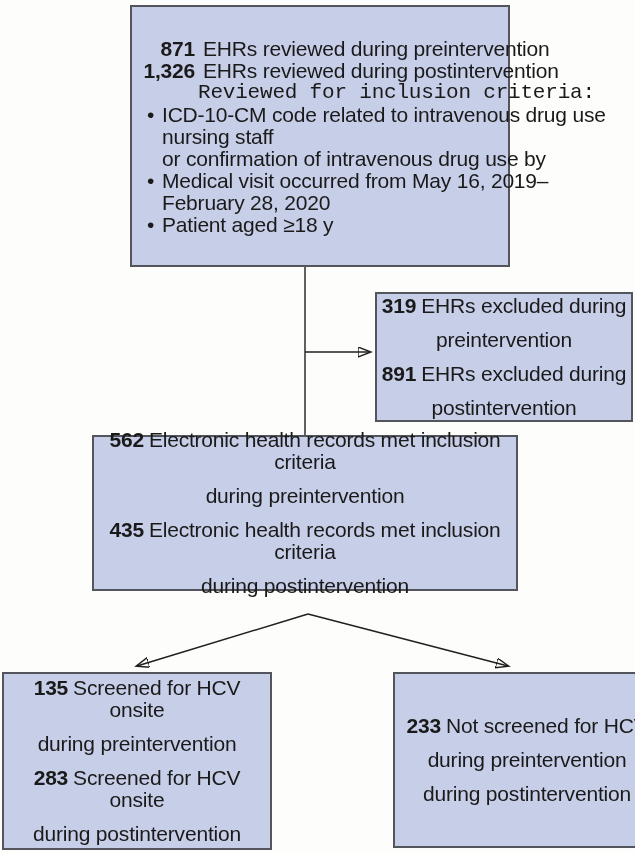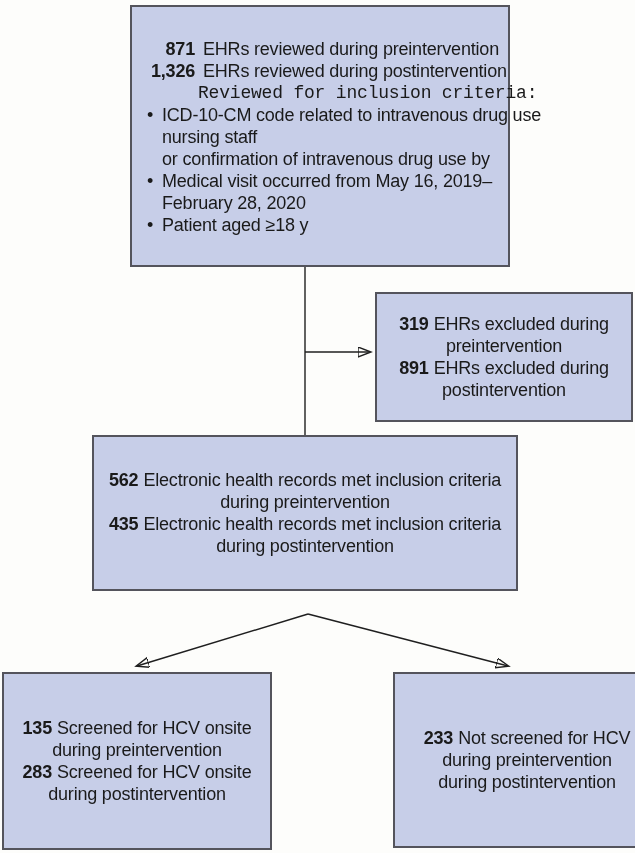--- a/index.html
+++ b/index.html
@@ -4,23 +4,23 @@
 <style>
   html,body{margin:0;padding:0;background:#FDFDFB;}
   .canvas{
     position:relative;width:635px;height:853px;background:#FDFDFB;
     overflow:hidden;font-family:"Liberation Sans",sans-serif;color:#1A1A1A;
   }
   .connectors{position:absolute;left:0;top:0;width:635px;height:853px;pointer-events:none;}
   .connectors path{stroke:#1F1F1F;stroke-width:1.4;fill:none;}
   .box{
     position:absolute;background:#C7CEE8;border:2px solid #54545C;
-    box-sizing:border-box;font-size:18px;line-height:22px;letter-spacing:-0.2px;
+    box-sizing:border-box;font-size:21px;line-height:22px;letter-spacing:-0.2px;
   }
-  .centered{display:flex;flex-direction:column;justify-content:center;text-align:center;}
+  .centered{display:flex;flex-direction:column;justify-content:center;text-align:center;gap:12px;}
   .num{font-weight:700;margin-right:5px;}
   .box-reviewed{left:130px;top:5px;width:380px;height:262px;padding:31px 4px 0 8px;}
   .box-excluded{left:375px;top:292px;width:258px;height:130px;}
   .box-inclusion{left:92px;top:435px;width:426px;height:156px;}
   .box-screened{left:2px;top:672px;width:270px;height:178px;}
   .box-notscreened{left:393px;top:672px;width:268px;height:176px;}
   .tline,.bline{white-space:nowrap;}
   .numcol{display:inline-block;width:55px;text-align:right;font-weight:700;margin-right:8px;}
   .indented{margin-left:58px;font-family:Liberation Mono, monospace;}
   .bline{padding-left:22px;position:relative;}

